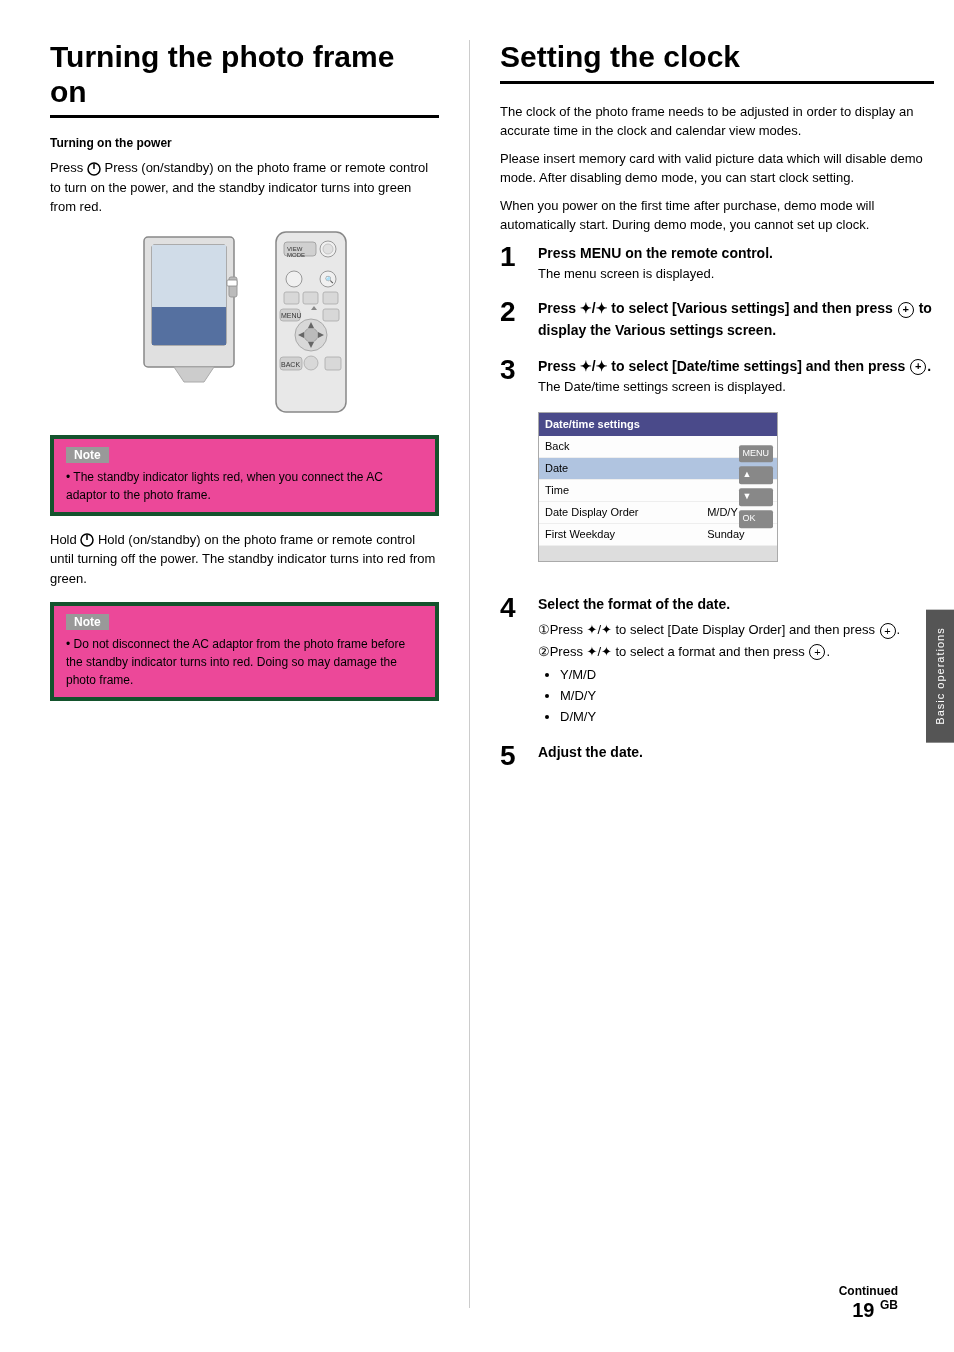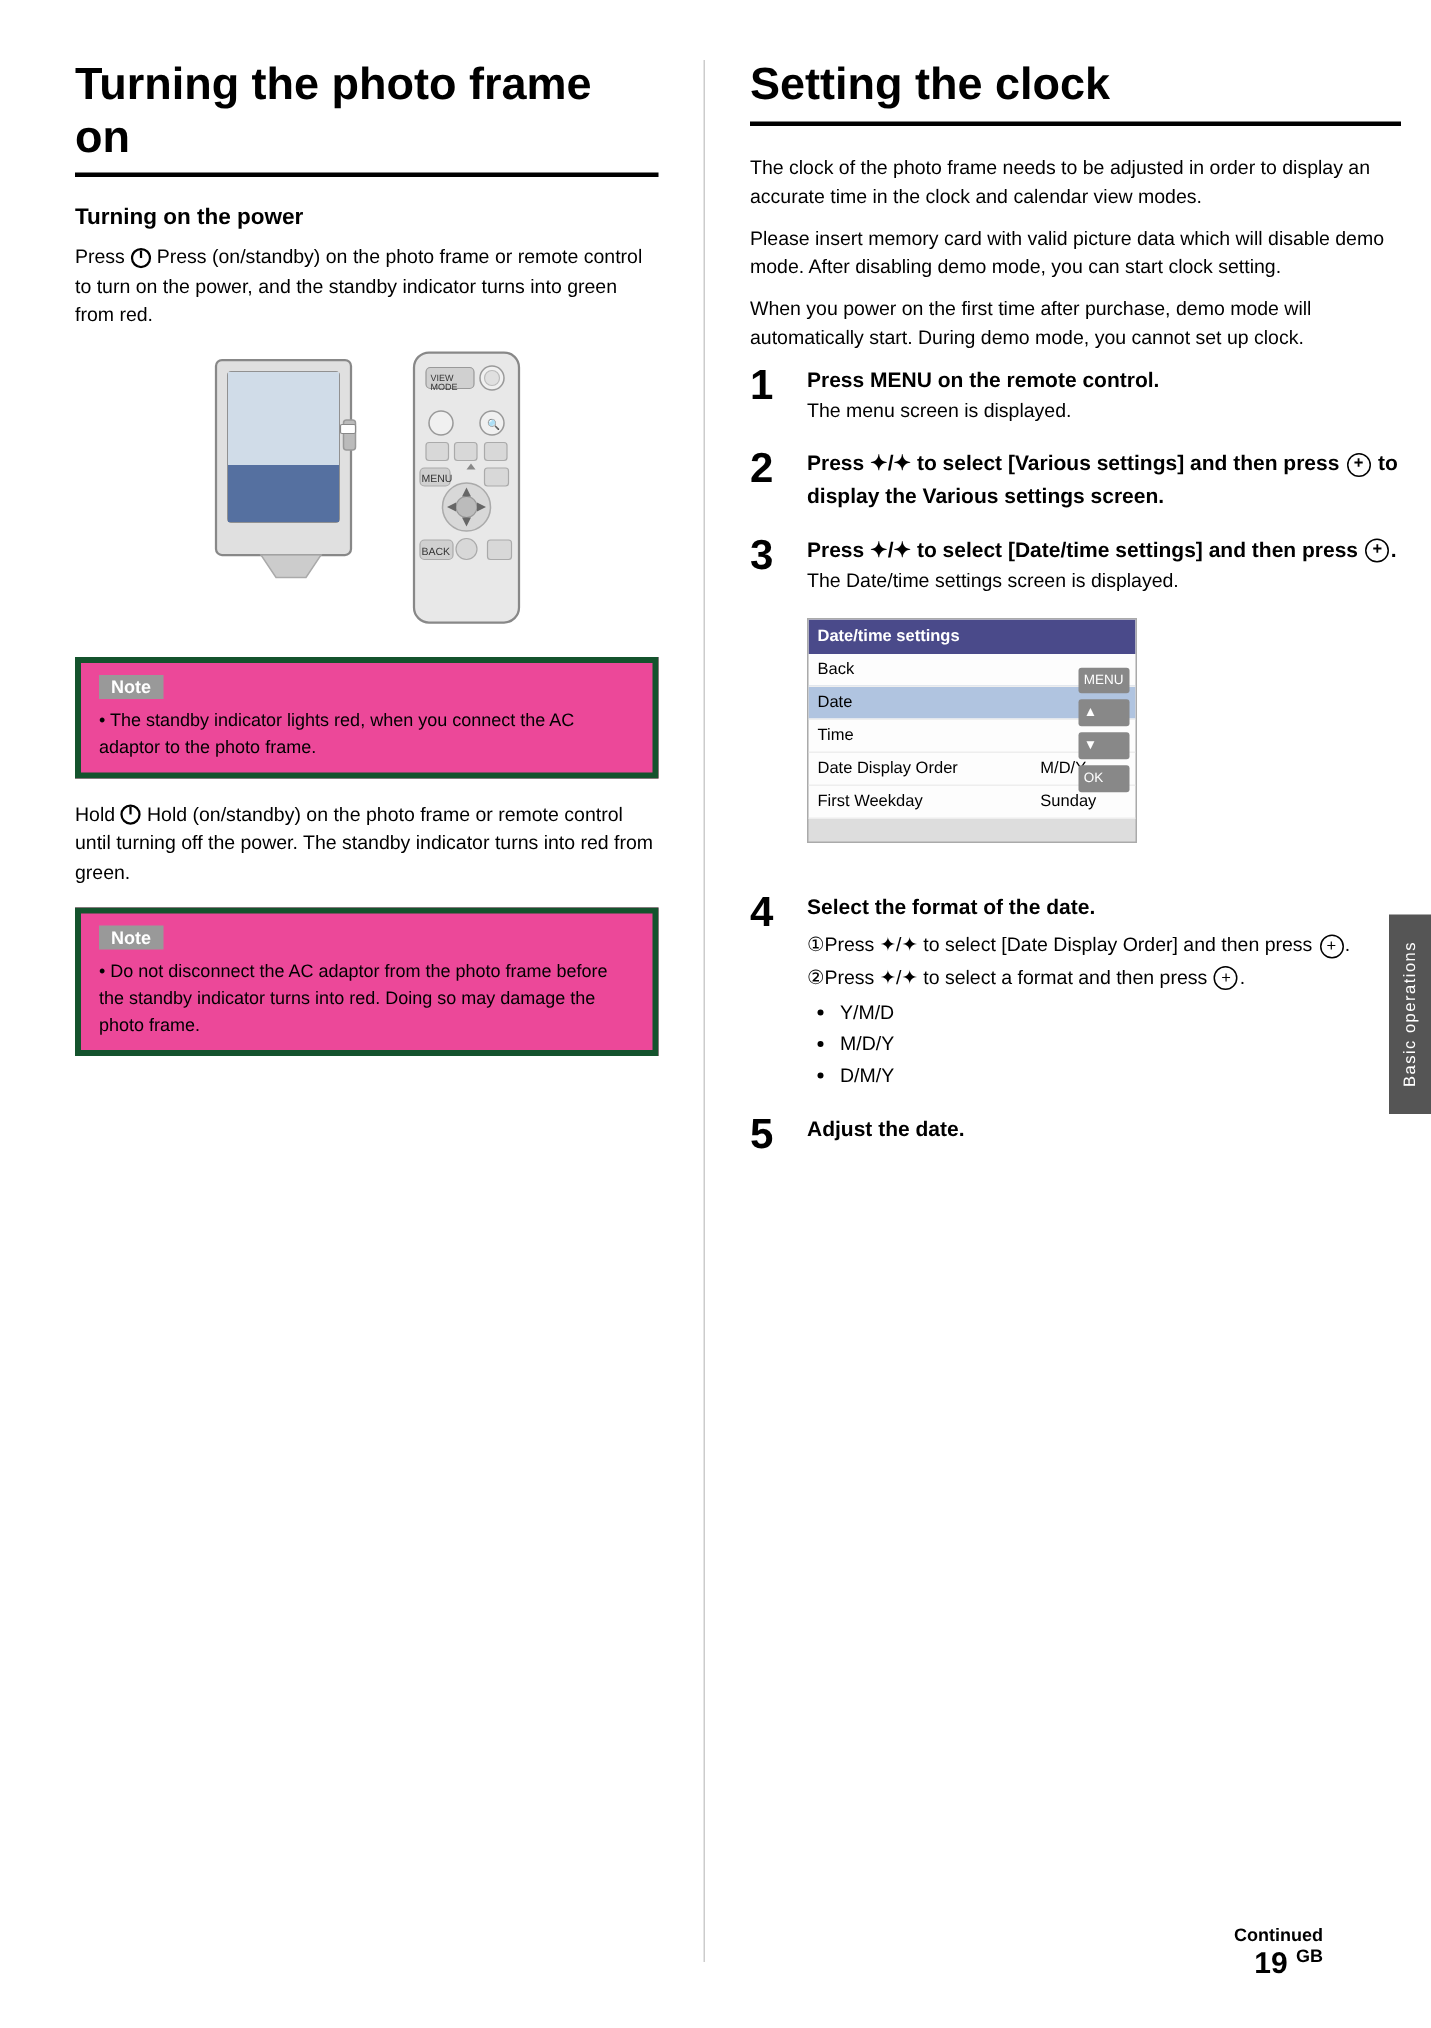--- a/index.html
+++ b/index.html
@@ -48,21 +48,21 @@
     h1.section-title {
       font-size: 30px;
       font-weight: 900;
       font-family: Arial Black, Arial, sans-serif;
       line-height: 1.15;
       margin-bottom: 18px;
       border-bottom: 3px solid #000;
       padding-bottom: 6px;
     }
     h2.sub-title {
-      font-size: 15px;
+      font-size: 12px;
       font-weight: bold;
       margin-bottom: 8px;
     }
     p.body-text {
       font-size: 13px;
       line-height: 1.5;
       margin-bottom: 8px;
     }
     .note-box {
       border: 4px solid #14532d;
@@ -134,21 +134,21 @@
       margin-top: 4px;
     }
     .bullet-list li {
       font-size: 13px;
       line-height: 1.6;
     }
     .screen-image {
       margin: 14px 0 18px 0;
       border: 1px solid #aaa;
       background: #ddd;
-      width: 220px;
+      width: 240px;
       height: 150px;
       position: relative;
       overflow: hidden;
     }
     .screen-table {
       position: absolute;
       top: 0; left: 0;
       width: 100%;
       background: rgba(255,255,255,0.93);
     }
@@ -193,21 +193,21 @@
     .screen-btn {
       background: #888;
       color: #fff;
       font-size: 9px;
       padding: 2px 4px;
       border-radius: 2px;
     }
     .footer-area {
       position: absolute;
       bottom: 30px;
-      right: 72px;
+      right: 56px;
       text-align: right;
     }
     .continued-text {
       font-weight: bold;
       font-size: 12px;
     }
     .page-number {
       font-size: 20px;
       font-weight: 900;
     }

